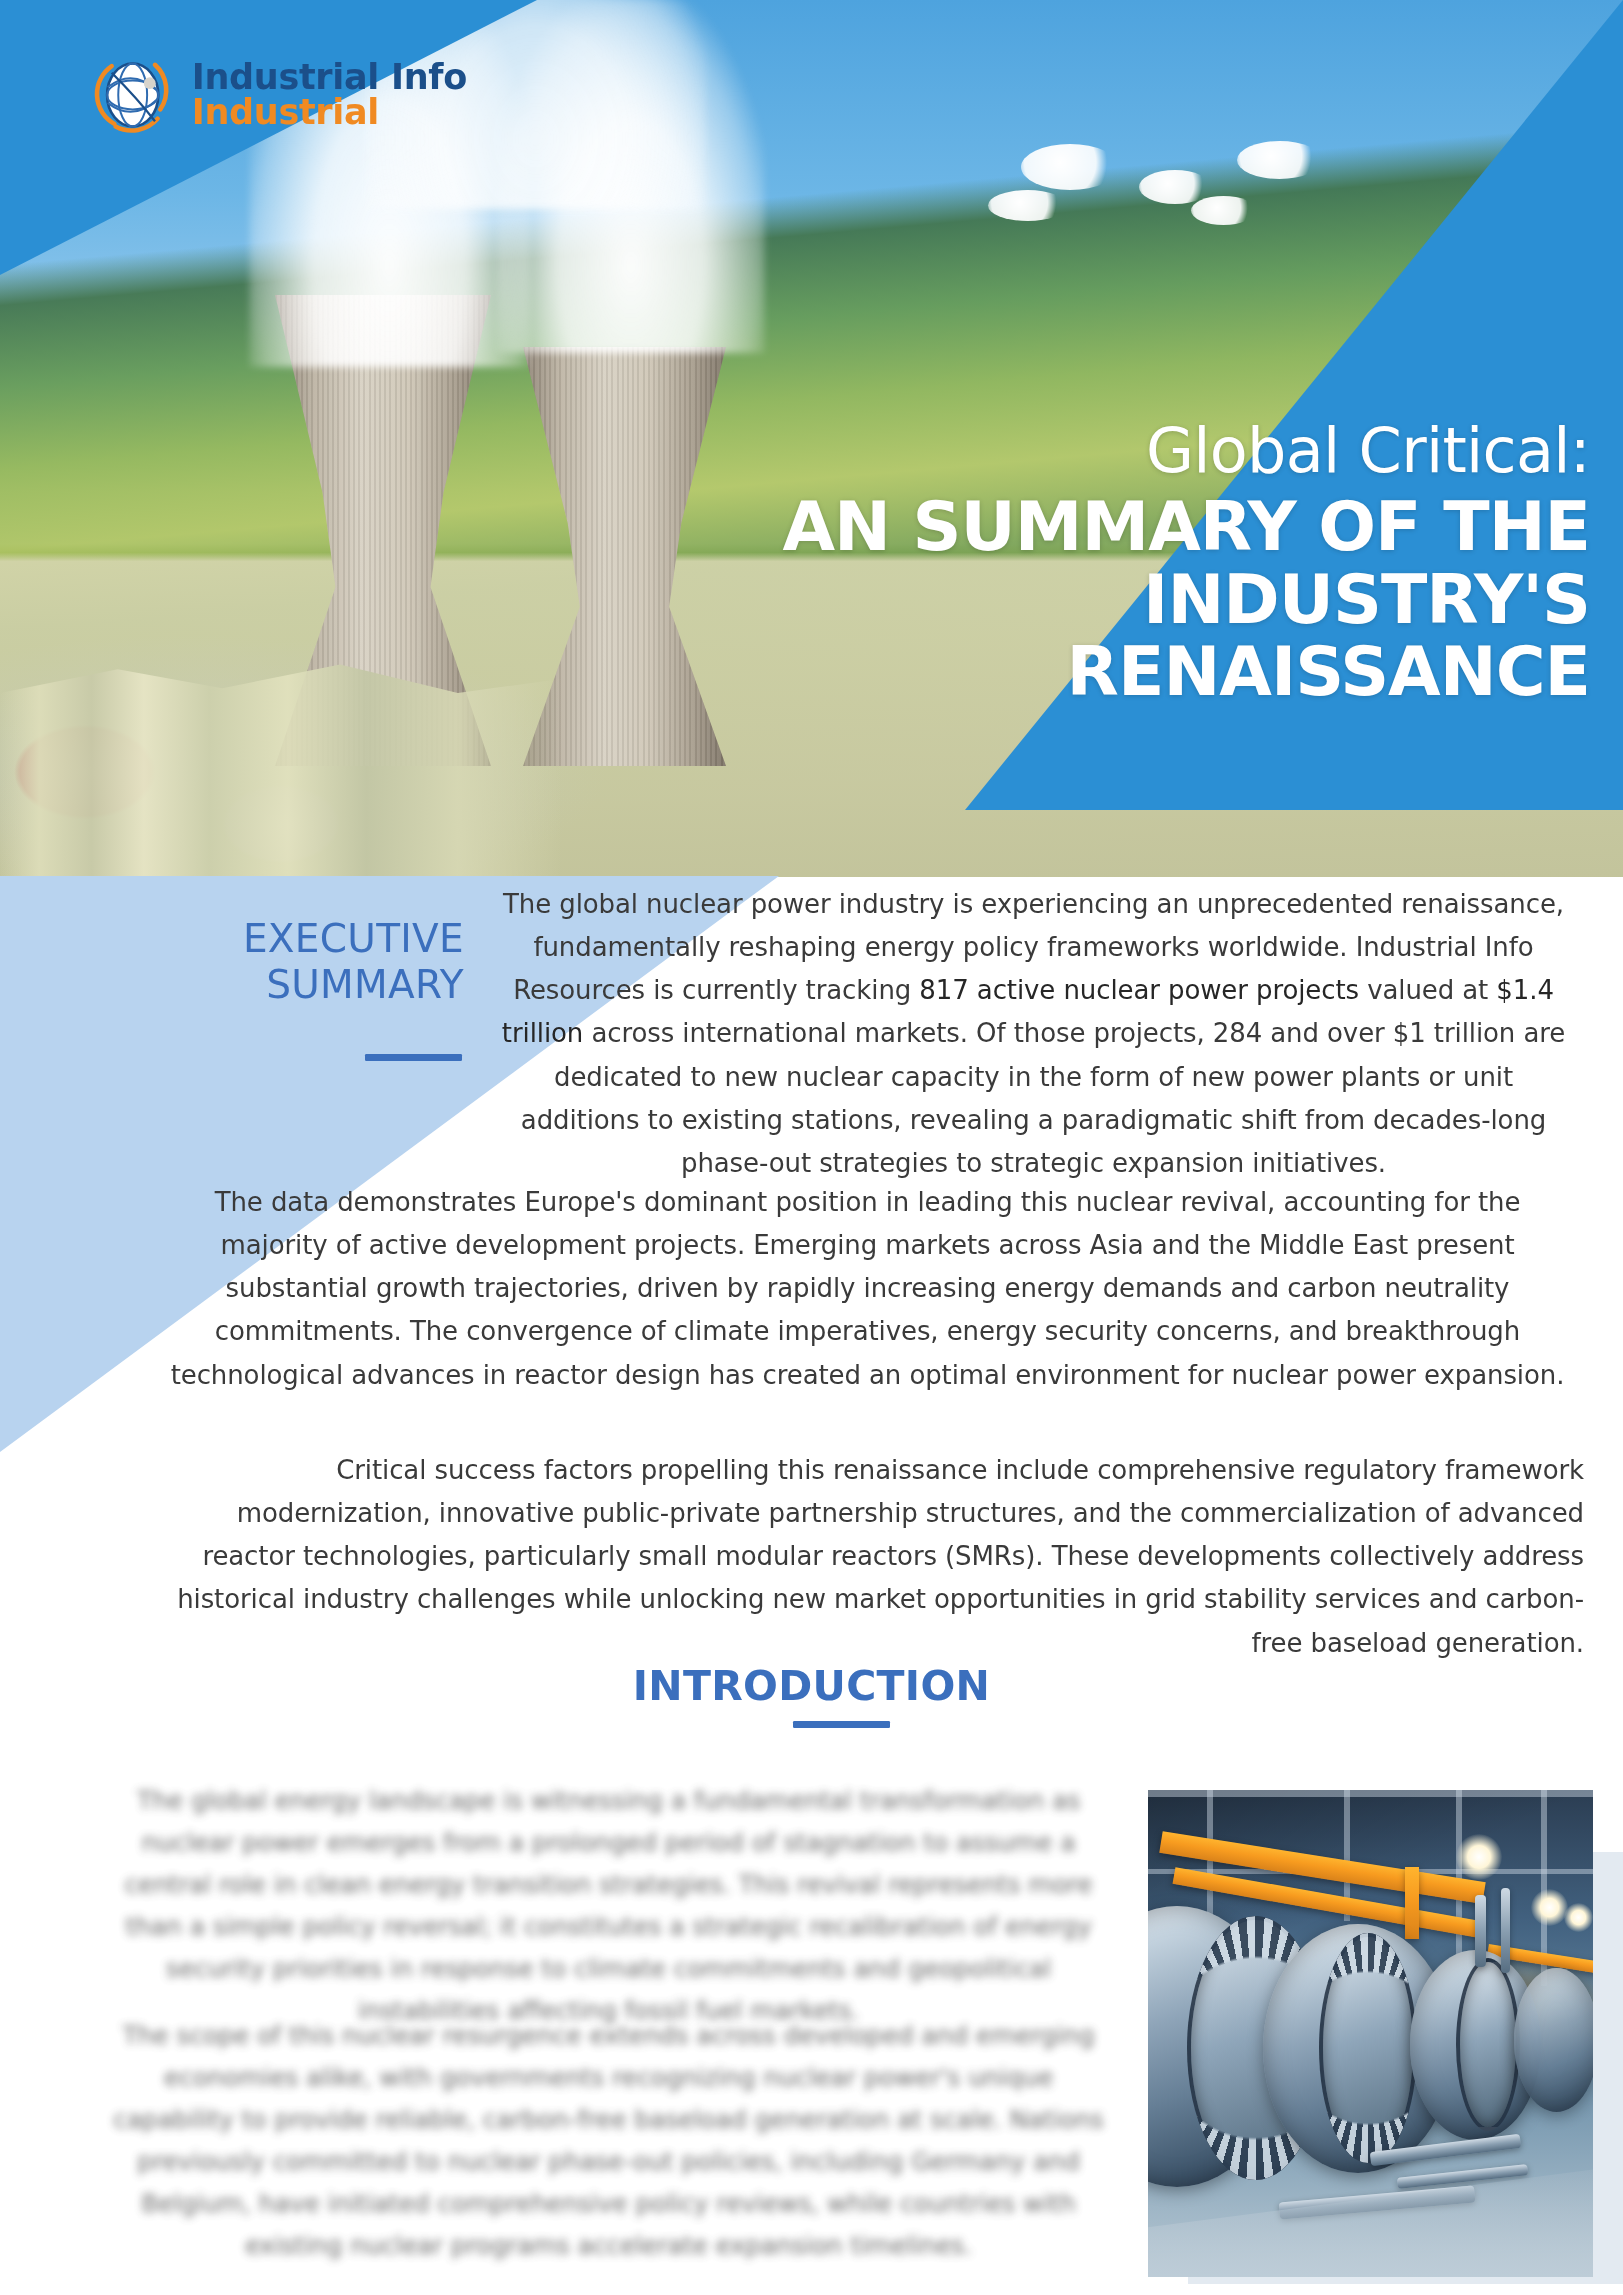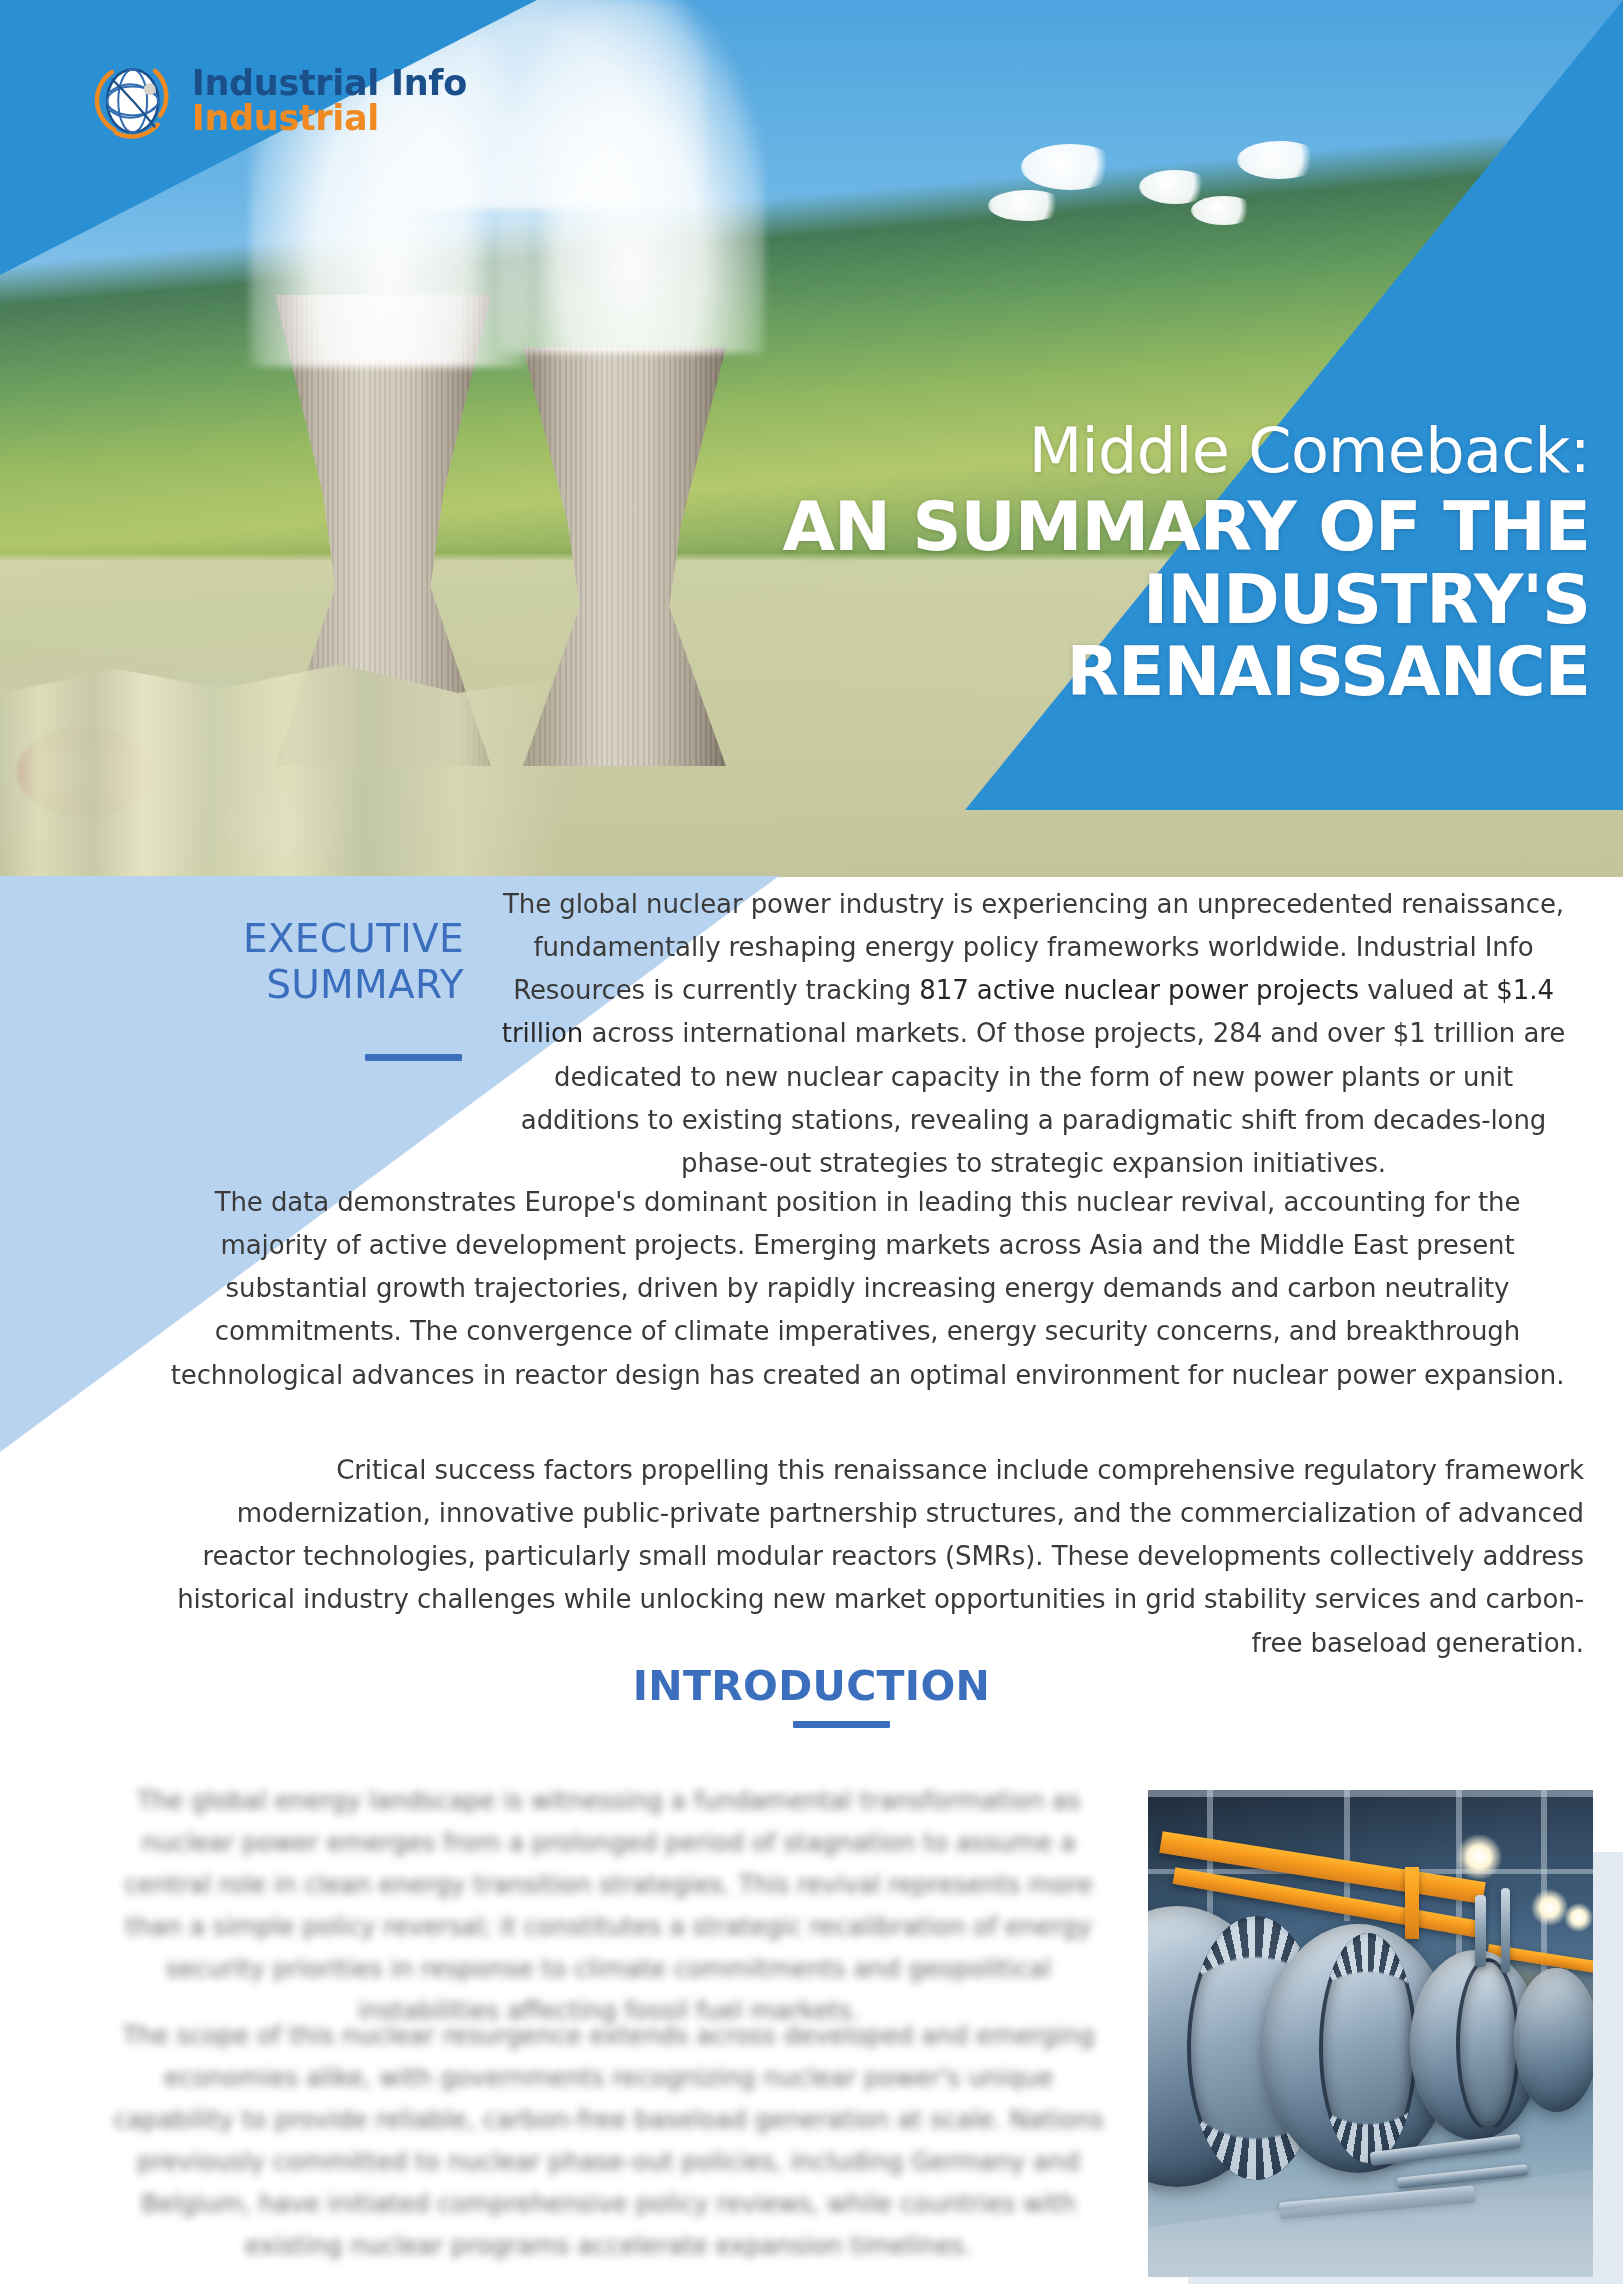--- a/index.html
+++ b/index.html
@@ -105,21 +105,21 @@
   .t-line1,.t-line2{
     font-size:62px; line-height:1.02; font-weight:400; letter-spacing:-0.7px;
   }
   .t-line3,.t-line4{
     font-size:68px; line-height:1.06; font-weight:800; letter-spacing:-1px;
   }
   .t-line3{ margin-top:9.2px; }
 
   
   #logo{
-    position:absolute; left:92px; top:52px; width:419px; height:98px;
+    position:absolute; left:92px; top:46px; width:419px; height:98px;
     display:flex; align-items:center; gap:15.7px;
   }
   #logo-mark{ position:relative; width:84px; height:84px; flex:0 0 84px; }
   #logo-text{ display:flex; flex-direction:column; line-height:1.0; }
   #logo-line1{
     font-family:"DejaVu Sans", sans-serif;
     font-size:35px; font-weight:700; color:#1b4f8a; letter-spacing:-0.3px;
   }
   #logo-line2{
     font-family:"DejaVu Sans", sans-serif;
@@ -269,21 +269,21 @@
         <circle cx="88" cy="46" r="9" fill="#d7d3cb"></circle>
       </svg>
     </span>
     <span id="logo-text">
       <span id="logo-line1">Industrial Info</span>
       <span id="logo-line2">Industrial</span>
     </span>
   </div>
 
   <div id="title-block">
-    <div class="t-line2">Middle Comeback:</div>
+    <div class="t-line2">Global Critical:</div>
     <div class="t-line3">AN SUMMARY OF THE</div>
     <div class="t-line4">INDUSTRY'S RENAISSANCE</div>
   </div>
 </div>
 
 <div id="lightwedge"></div>
 
 <div id="exec-head">
   <div>EXECUTIVE</div>
   <div>SUMMARY</div>

